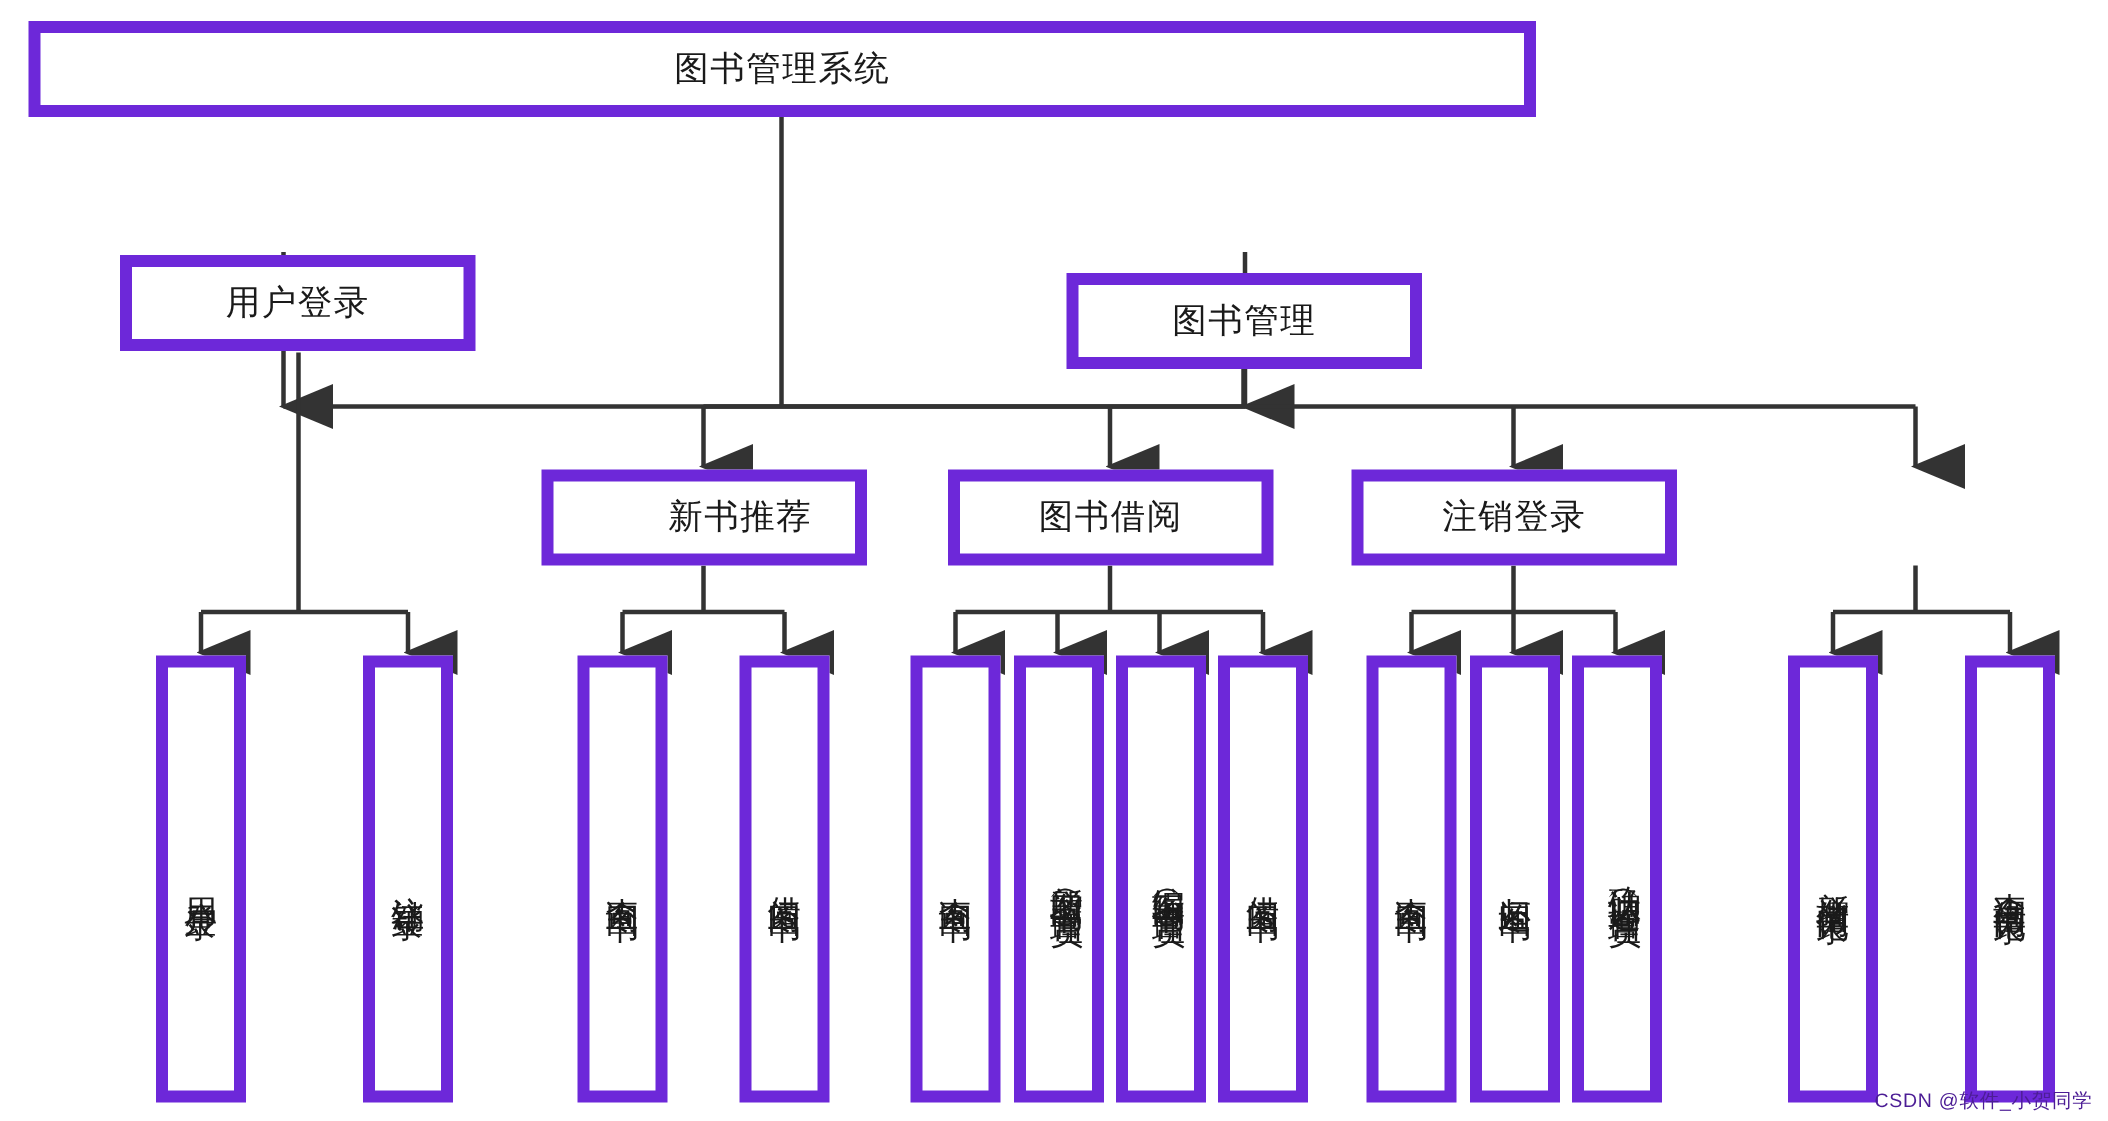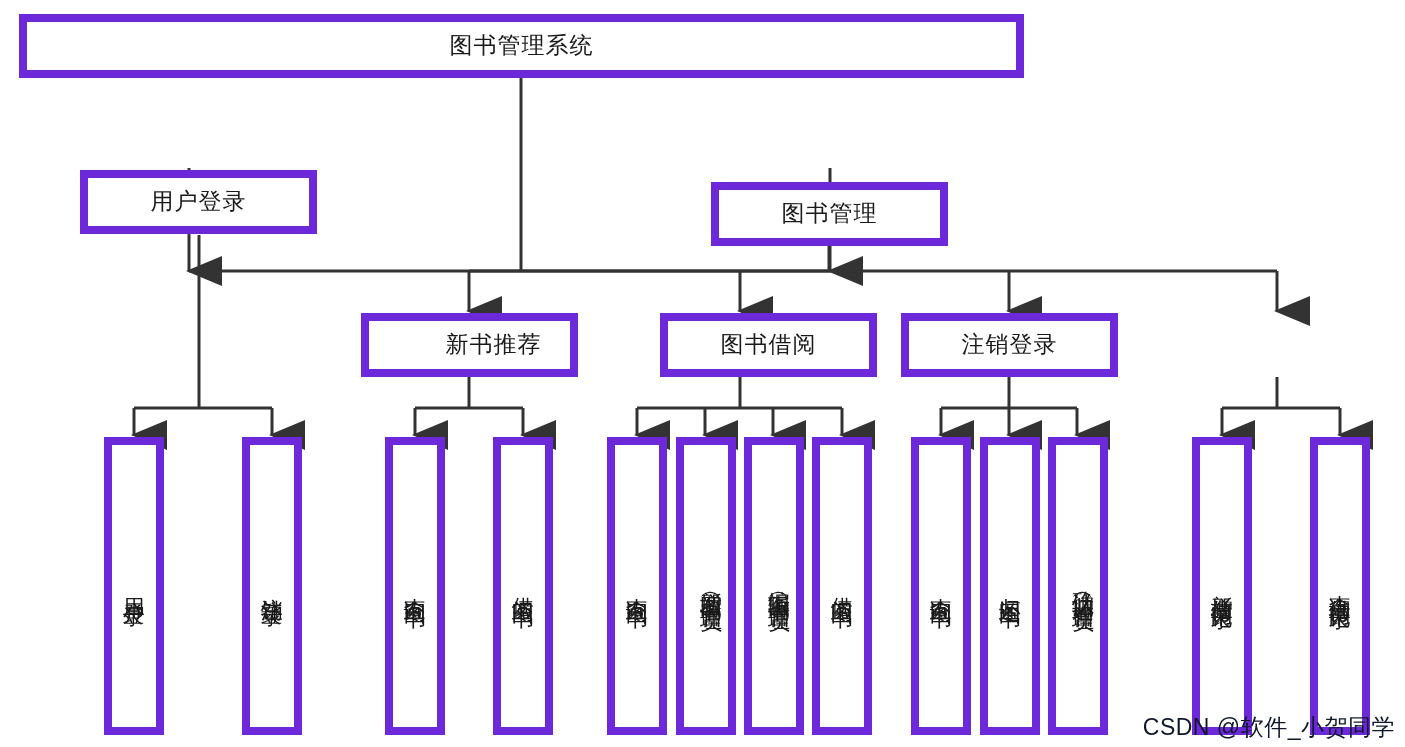--- a/index.html
+++ b/index.html
@@ -56,22 +56,22 @@
   .node.vert.center-align {
     align-items: center;
   }
   .node-label {
     display: block;
   }
   #watermark {
     position: absolute;
     right: 10px;
     bottom: 4px;
-    font-size: 23px;
-    color: #0f172a;
+    font-size: 13px;
+    color: #4c1d95;
     white-space: nowrap;
     z-index: 3;
     letter-spacing: 0.5px;
   }
 </style>
 </head>
 <body>
 
 <div id="canvas">
 
@@ -135,21 +135,21 @@
   <div class="node horiz" style="left:80px; top:170px; width:237px; height:64px;">
     <span class="node-label">用户登录</span>
   </div>
   <div class="node horiz" style="left:711px; top:170px; width:237px; height:64px;margin-top:12px;">
     <span class="node-label">图书管理</span>
   </div>
 
   <div class="node horiz" style="left:361px; top:313px; width:217px; height:64px;padding-left:48px;">
     <span class="node-label">新书推荐</span>
   </div>
-  <div class="node horiz" style="left:632px; top:313px; width:217px; height:64px;margin-left:28px;">
+  <div class="node horiz" style="left:632px; top:313px; width:217px; height:64px;">
     <span class="node-label">图书借阅</span>
   </div>
   <div class="node horiz" style="left:901px; top:313px; width:217px; height:64px;">
     <span class="node-label">注销登录</span>
   </div>
 
   <div class="node vert center-align" style="left:104px; top:437px; width:60px; height:298px;">
     <span class="node-label">用户登录</span>
   </div>
   <div class="node vert center-align" style="left:242px; top:437px; width:60px; height:298px;">

